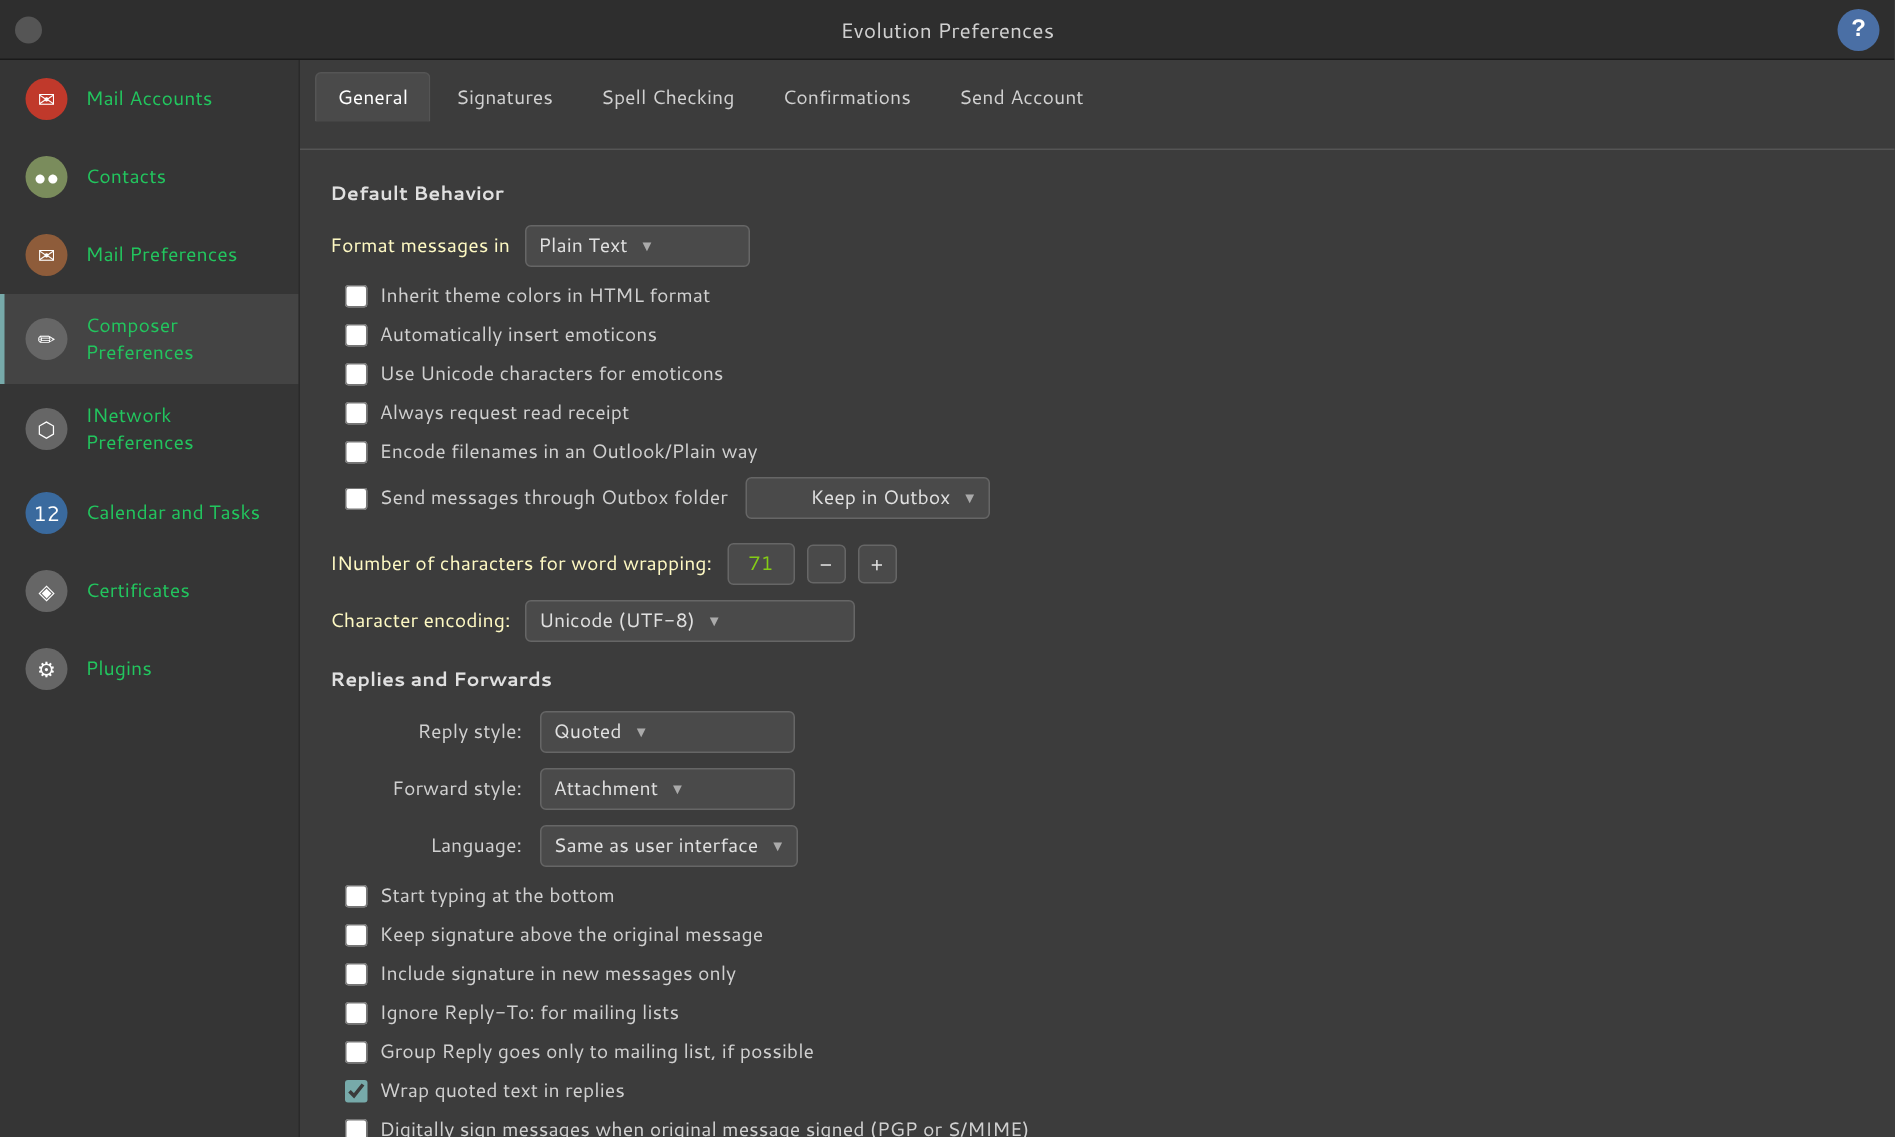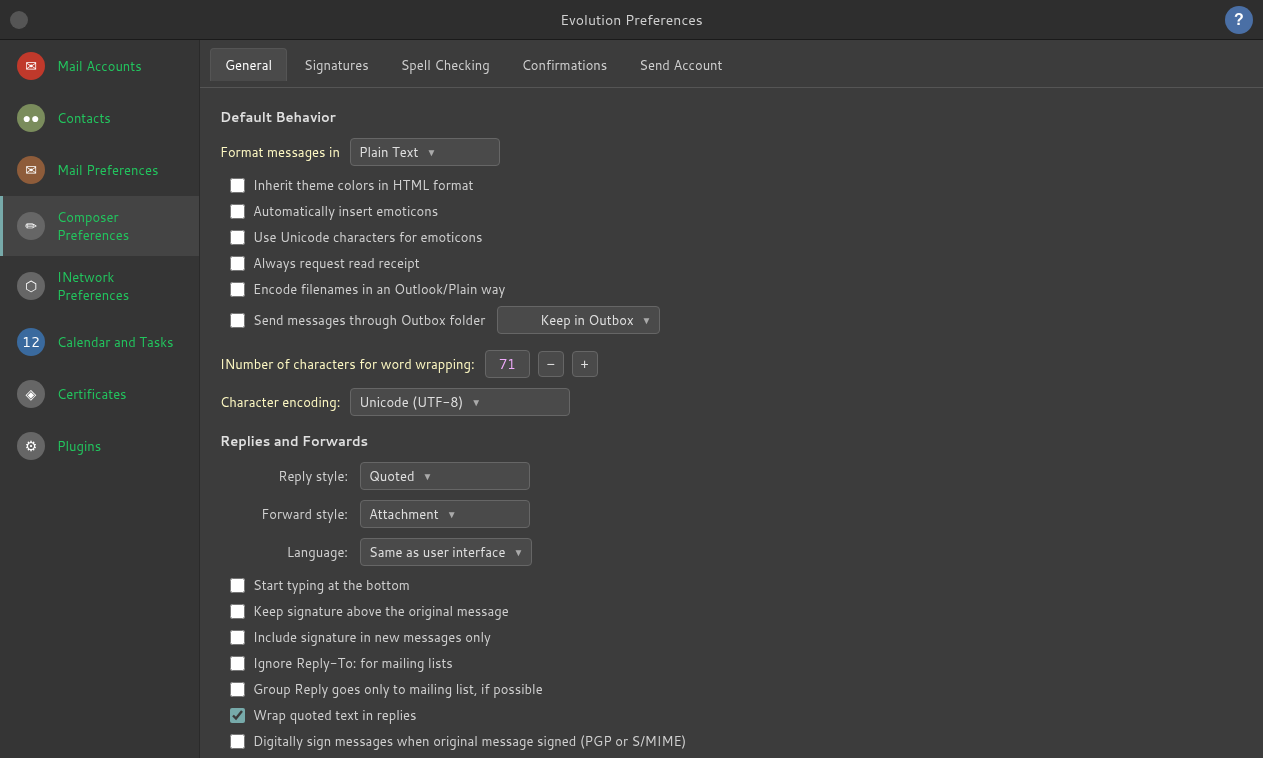--- a/index.html
+++ b/index.html
@@ -109,21 +109,21 @@
       flex: 1;
       background: #3c3c3c;
       overflow-y: auto;
     }
 
     
     .tabs {
       display: flex;
       background: #3c3c3c;
       border-bottom: 1px solid #555;
-      padding: 6px 10px;
+      padding: 18px 10px;
       padding-top: 8px;
       gap: 2px;
     }
     .tab {
       padding: 7px 14px;
       cursor: pointer;
       border: 1px solid transparent;
       border-bottom: none;
       border-radius: 4px 4px 0 0;
       font-size: 13px;
@@ -212,21 +212,21 @@
       gap: 8px;
     }
     .number-value {
       background: #4a4a4a;
       border: 1px solid #666;
       border-radius: 4px;
       padding: 4px 8px;
       min-width: 45px;
       text-align: center;
       font-size: 13px;
-      color: #f0abfc;
+      color: #84cc16;
     }
     .num-btn {
       background: #4a4a4a;
       border: 1px solid #666;
       border-radius: 4px;
       width: 26px;
       height: 26px;
       color: #e0e0e0;
       font-size: 14px;
       cursor: pointer;

